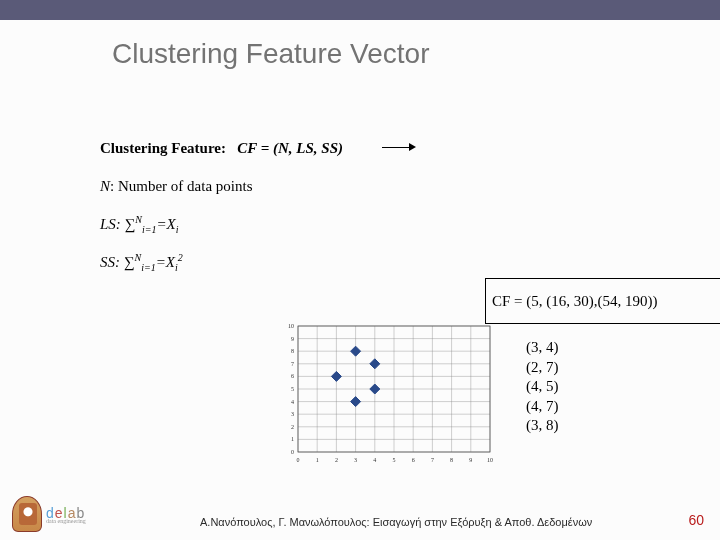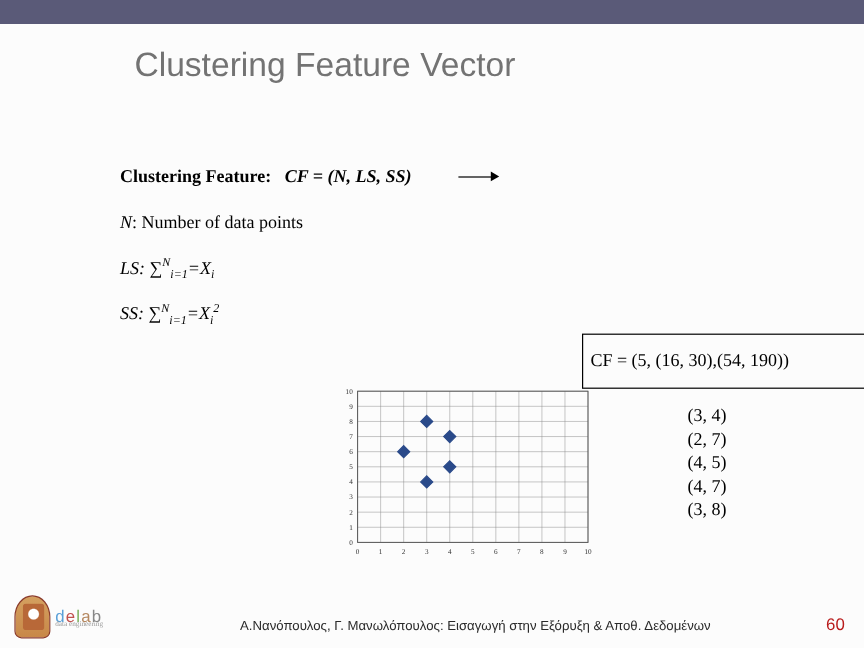--- a/index.html
+++ b/index.html
@@ -98,21 +98,20 @@
     font-family: 'Times New Roman', serif;
     margin-left: 37px;
   }
   .points-list {
     position: absolute;
     top: 338px;
     left: 526px;
     font-size: 15px;
     line-height: 1.3;
     font-family: 'Times New Roman', serif;
-    margin-left: 47px;
   }
   .chart {
     position: absolute;
     top: 320px;
     left: 270px;
     width: 230px;
     height: 150px;
   }
   .chart svg { width: 100%; height: 100%; }
   .footer {

